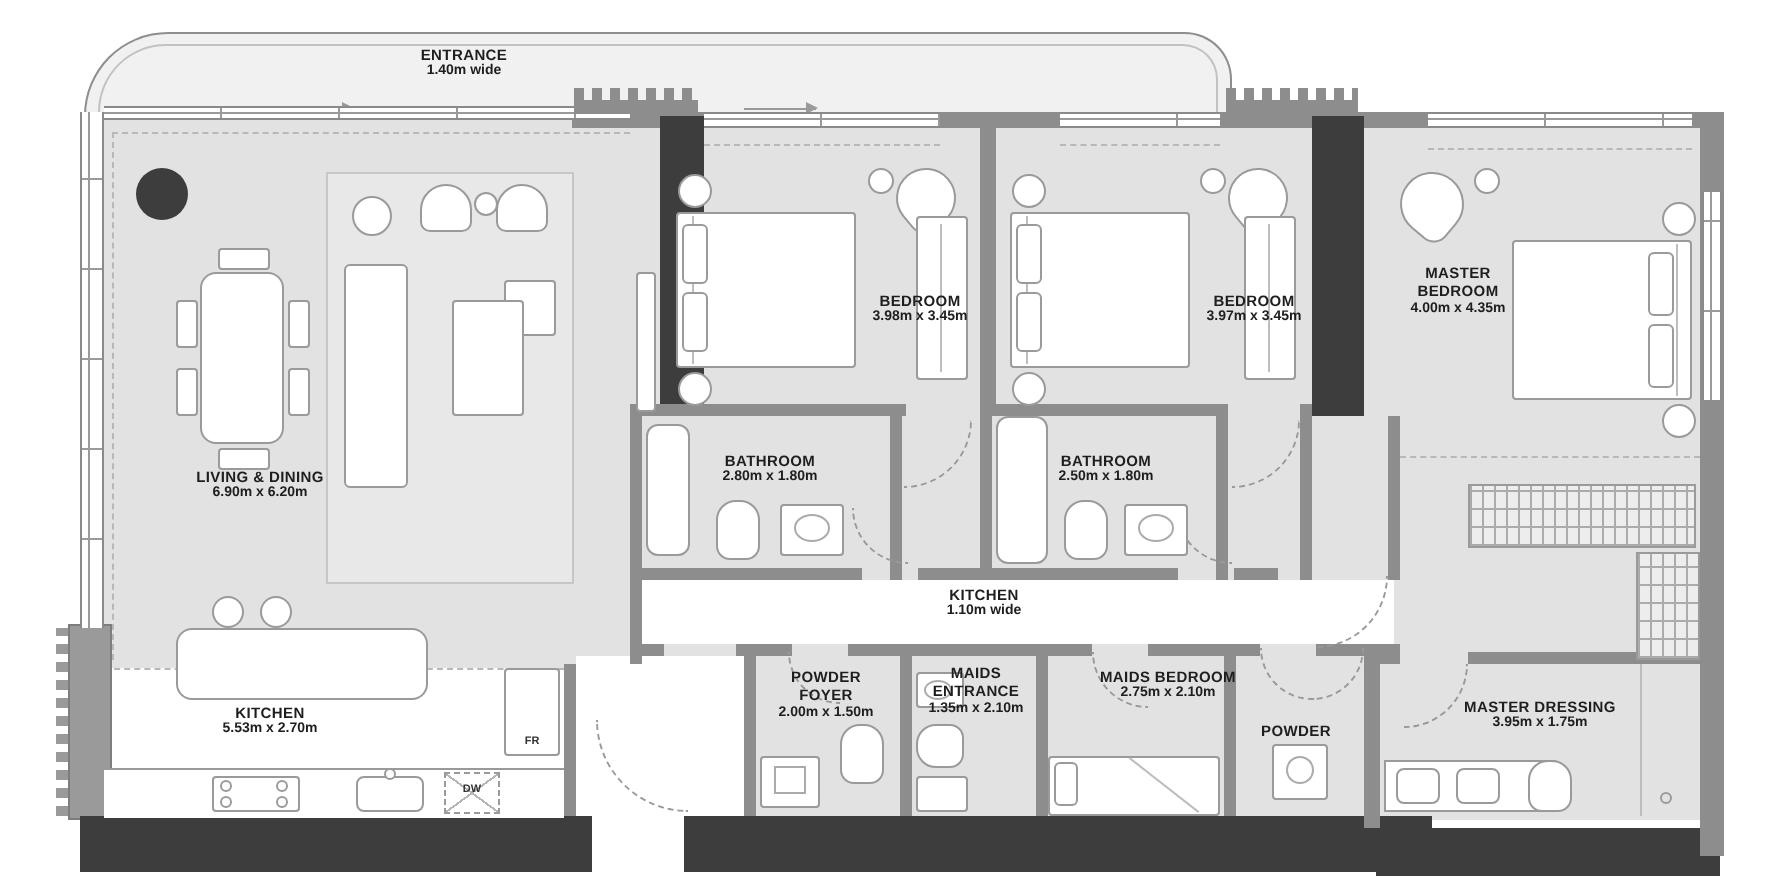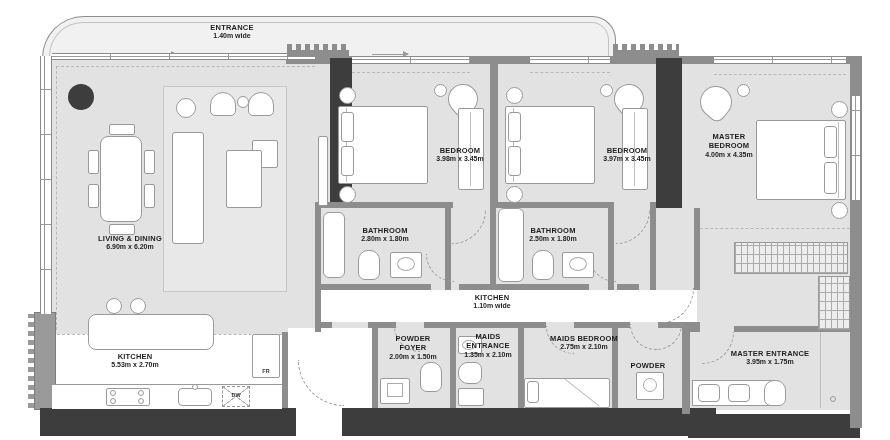--- a/index.html
+++ b/index.html
@@ -271,17 +271,17 @@
   </div>
   <div class="rlabel" style="left:526px;top:334px;width:76px;margin-left:20px;">
     <div class="nm">MAIDS BEDROOM</div>
       <div class="dm">2.75m x 2.10m</div>
   </div>
   <div class="rlabel" style="left:618px;top:361px;width:60px;">
     <div class="nm">POWDER</div>
       <div class="dm"></div>
   </div>
   <div class="rlabel" style="left:712px;top:349px;width:116px;">
-    <div class="nm">MASTER ENTRANCE</div>
+    <div class="nm">MASTER DRESSING</div>
       <div class="dm">3.95m x 1.75m</div>
   </div>
 
 </div>
 
 </body></html>

